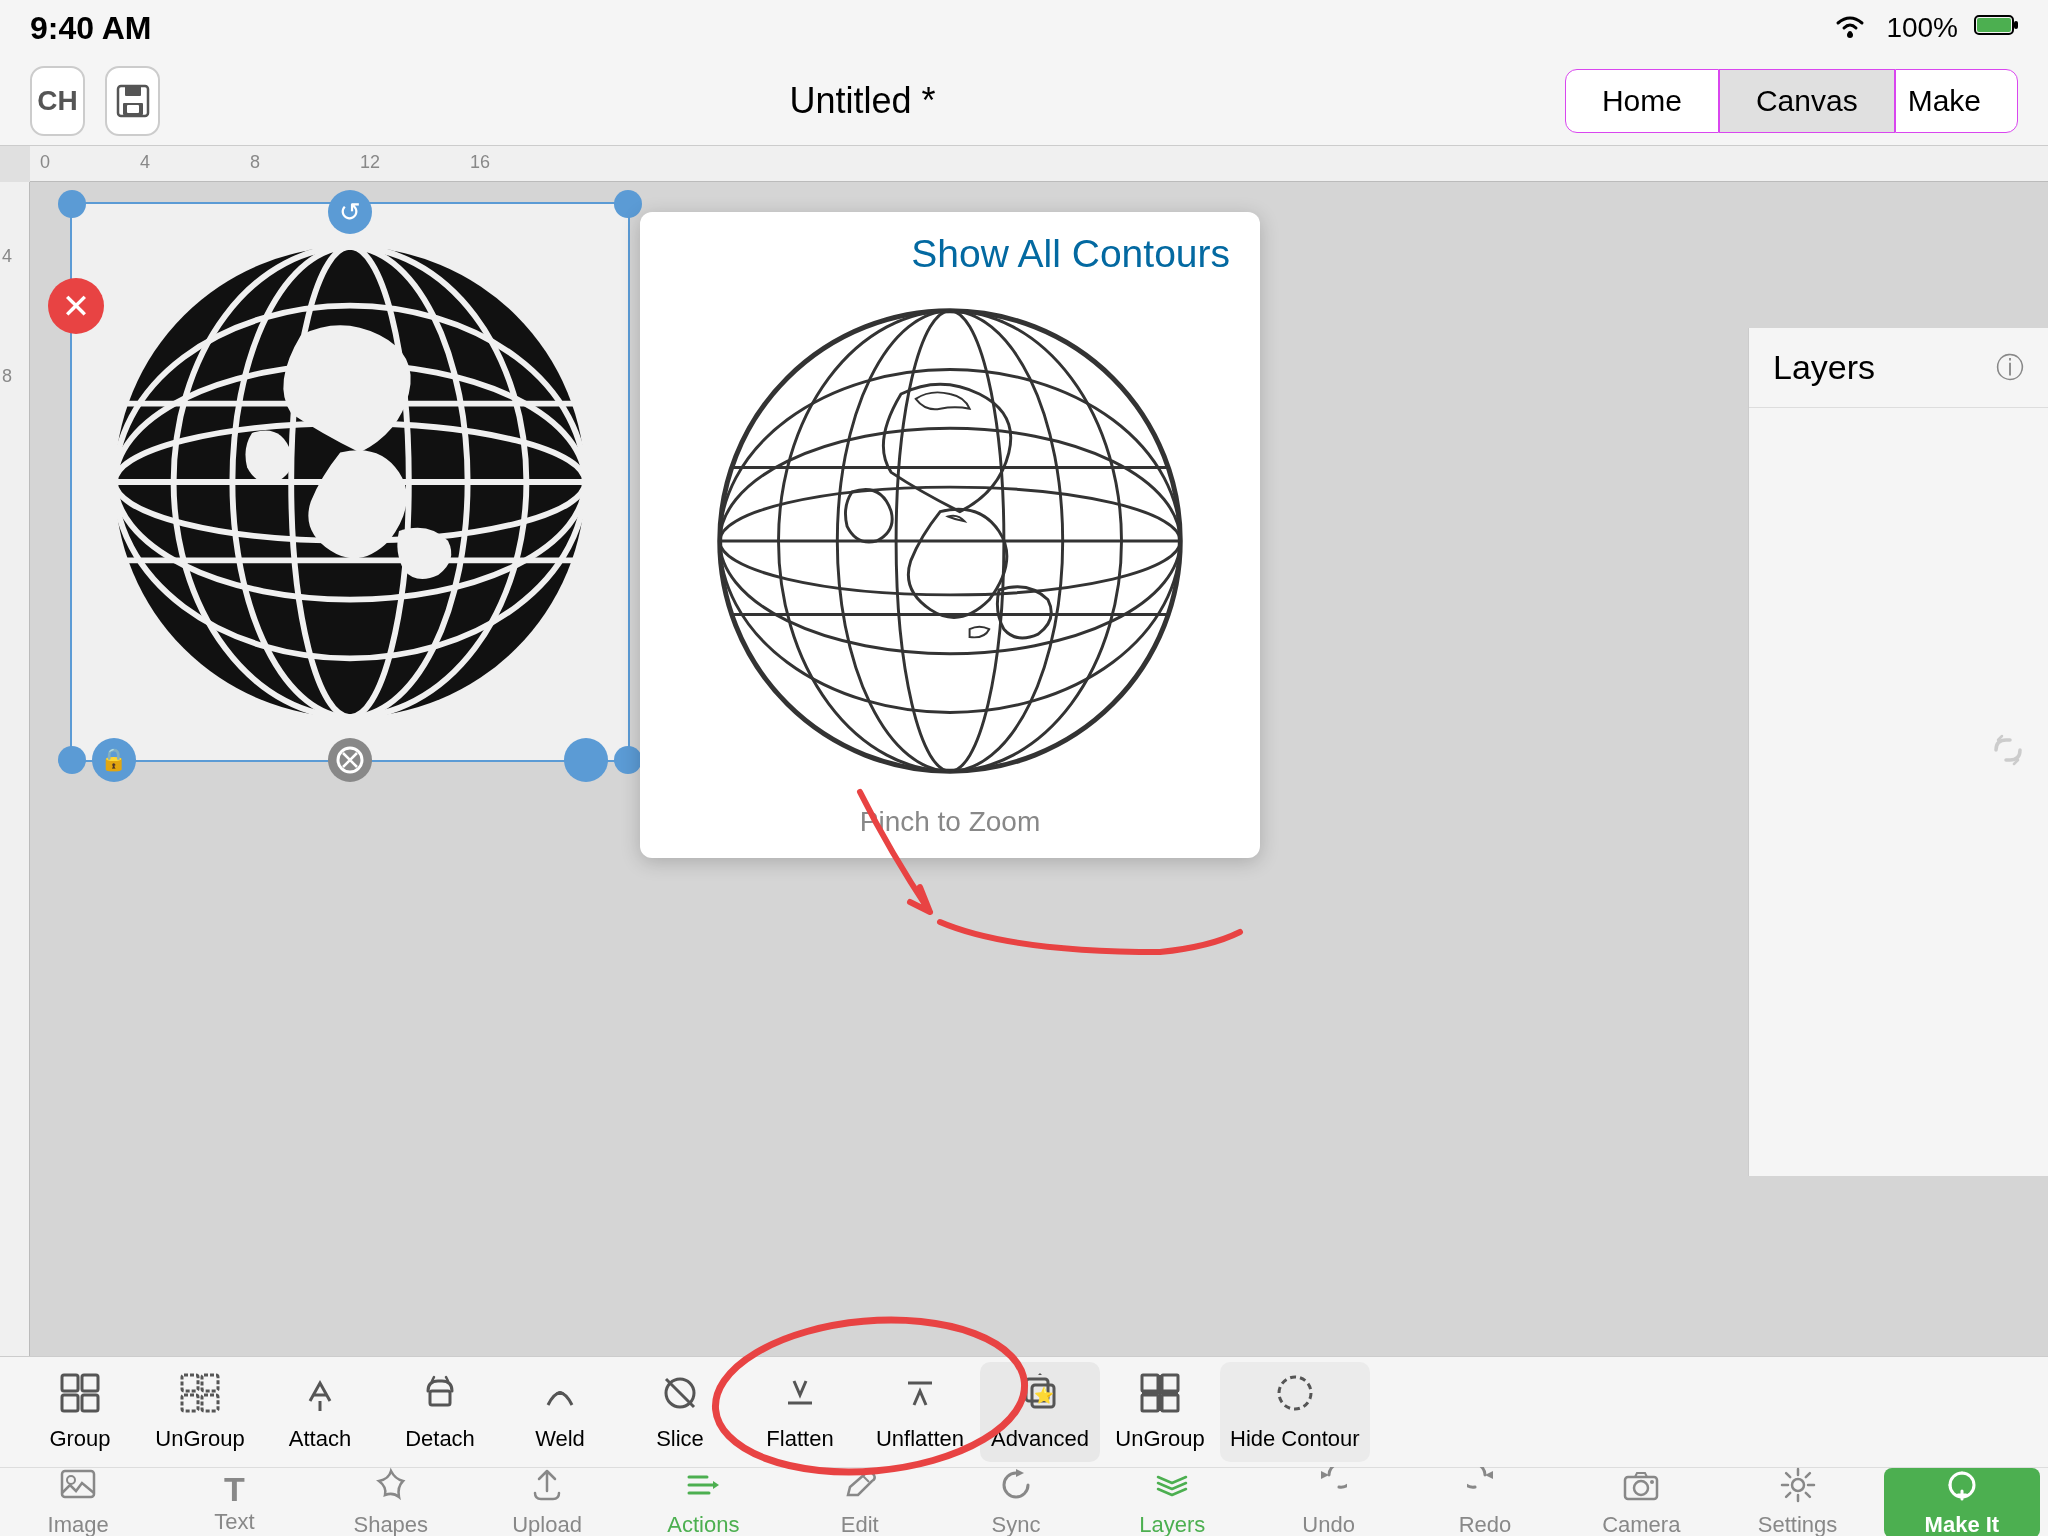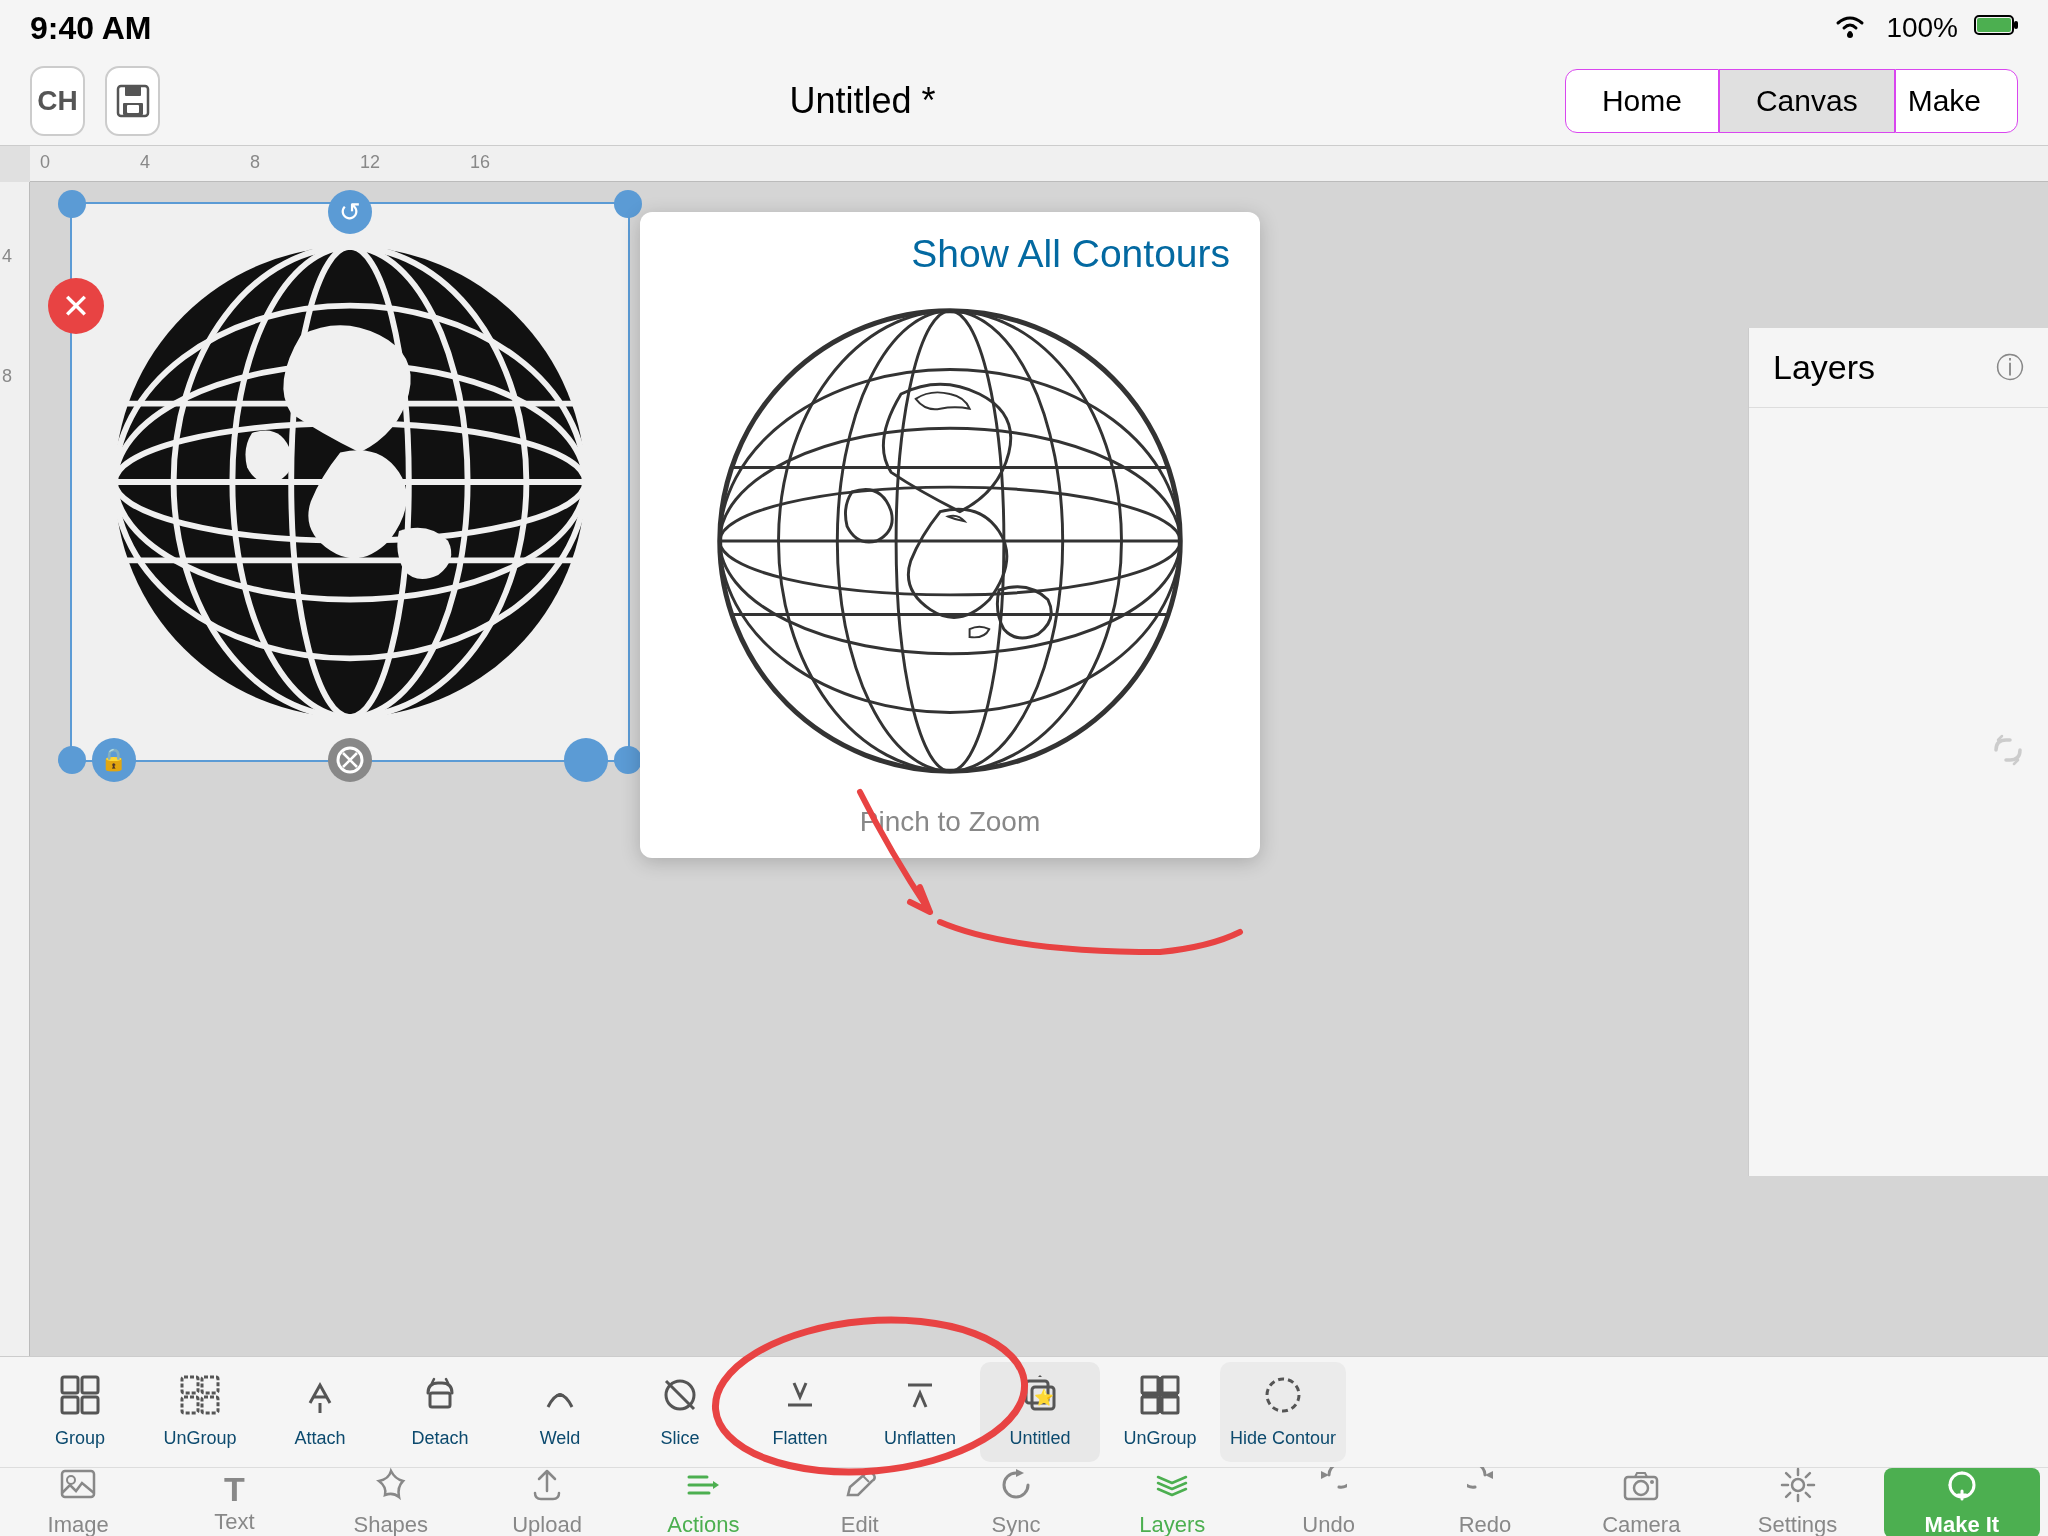--- a/index.html
+++ b/index.html
@@ -304,22 +304,22 @@
     }
     .tool-item.active {
       background: rgba(0,0,0,0.05);
     }
     .tool-icon {
       font-size: 36px;
       color: #555;
       margin-bottom: 4px;
     }
     .tool-label {
-      font-size: 18px;
-      color: #0c4a6e;
+      font-size: 22px;
+      color: #000000;
     }
 
     #nav-tabs {
       display: flex;
       align-items: center;
       height: 70px;
       border-top: 1px solid #ddd;
     }
     .nav-tab {
       flex: 1;
@@ -613,21 +613,21 @@
     <div class="tool-item active">
       <span class="tool-icon">
         <svg width="40" height="40" viewBox="0 0 40 40">
           <rect x="12" y="12" width="22" height="22" rx="3" fill="none" stroke="#555" stroke-width="3"></rect>
           <rect x="6" y="6" width="22" height="22" rx="3" fill="none" stroke="#555" stroke-width="3"></rect>
           <path d="M18 2 L22 2 L20 0 Z" fill="#555"></path>
           <path d="M22 18 L22 22 L24 20 Z" fill="#555"></path>
           <text x="14" y="28" font-size="16" fill="#555">⭐</text>
         </svg>
       </span>
-      <span class="tool-label">Untitled</span>
+      <span class="tool-label">Advanced</span>
     </div>
 
     <div class="tool-item">
       <span class="tool-icon">
         <svg width="40" height="40" viewBox="0 0 40 40">
           <rect x="2" y="2" width="16" height="16" rx="1" fill="none" stroke="#555" stroke-width="3"></rect>
           <rect x="22" y="2" width="16" height="16" rx="1" fill="none" stroke="#555" stroke-width="3"></rect>
           <rect x="2" y="22" width="16" height="16" rx="1" fill="none" stroke="#555" stroke-width="3"></rect>
           <rect x="22" y="22" width="16" height="16" rx="1" fill="none" stroke="#555" stroke-width="3"></rect>
           <line x1="2" y1="20" x2="38" y2="20" stroke="#555" stroke-width="2"></line>

